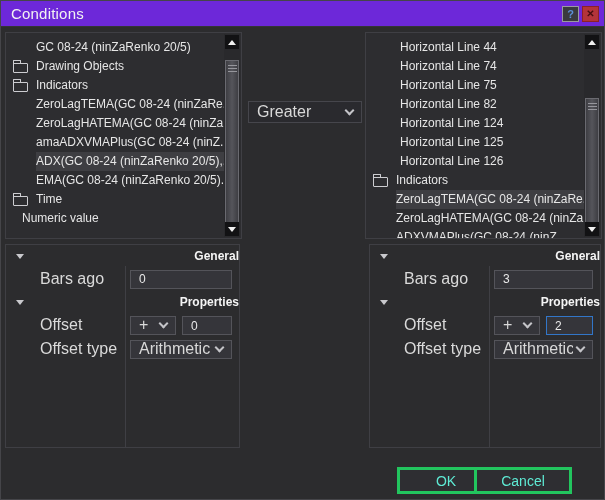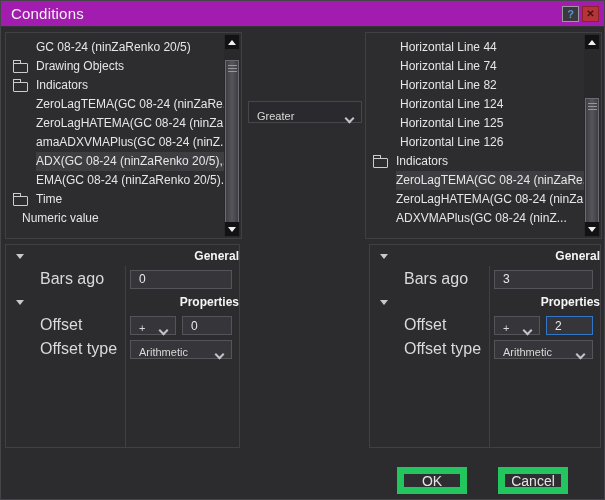--- a/index.html
+++ b/index.html
@@ -7,21 +7,21 @@
   body { font-family: "Liberation Sans", sans-serif; }
 
   .dialog {
     position: relative; width: 605px; height: 500px;
     background: #2c2c2e; border: 1px solid #454549; overflow: hidden;
   }
 
   
   .titlebar {
     position: absolute; left:0; top:0; width:100%; height:26px;
-    background: #a21caf; border-bottom: 1px solid #343438;
+    background: #6d28d9; border-bottom: 1px solid #343438;
     display:flex; align-items:center;
   }
   .title { color:#f2f2f2; font-size:15px; padding-left:10px; letter-spacing:.2px; }
   .titlebar-buttons { margin-left:auto; display:flex; gap:3px; padding-right:5px; }
   .tb-btn {
     width:17px; height:16px; display:flex; align-items:center; justify-content:center;
     font-size:11px; font-weight:bold; cursor:default;
   }
   .help-btn { background:#3a3a3e; border:1px solid #9a9aa0; color:#5b8fd6; }
   .close-btn { background:#b4343a; border:1px solid #8c2227; color:#470d10; font-size:10px; }
@@ -63,22 +63,22 @@
   .sb-thumb {
     position:absolute; left:1px; width:14px;
     background:linear-gradient(90deg,#3e3e43,#55555b 50%,#3e3e43);
     border:1px solid #6a6a70;
   }
   .sb-grip { margin:4px auto 0 auto; width:9px; height:8px;
     background:repeating-linear-gradient(#96969c 0 1px, transparent 1px 3px); }
 
   
   .combo {
-    background:#35353a; border:1px solid #54545a; color:#d9d9d9; font-size:11px;
-    display:flex; align-items:flex-end; position:relative; cursor:default;
+    background:#35353a; border:1px solid #54545a; color:#d9d9d9; font-size:16px;
+    display:flex; align-items:center; position:relative; cursor:default;
   }
   .combo .combo-text { padding-left:8px; flex:1; overflow:hidden; white-space:nowrap; }
   .chev {
     width:7px; height:7px; border-left:2px solid #c4c4c8; border-bottom:2px solid #c4c4c8;
     transform:rotate(-45deg); margin:-3px 8px 0 4px; flex:0 0 auto;
   }
   .operator-combo { position:absolute; left:247px; top:100px; width:114px; height:22px; background:#2a2a2e; border-color:#46464c; }
 
   
   .props {
@@ -101,26 +101,26 @@
     background:#35353a; border:1px solid #54545a; color:#e9e9e9; font-size:12px;
     height:19px; padding:0 0 0 8px; width:100%; outline:none; font-family:"Liberation Sans",sans-serif;
   }
   .text-input.focused { border:1px solid #3276c8; }
   .sign-combo { width:46px; height:19px; flex:0 0 46px; }
   .offset-input-wrap { margin-left:6px; flex:1; }
   .full-combo { width:100%; height:19px; }
 
   
   .footer-btn {
-    position:absolute; top:466px; width:70px; height:27px;
-    background:#2e2e32; border:7px solid #22c55e; color:#e5e5e5; font-size:14px;
+    position:absolute; top:466px; width:98px; height:27px;
+    background:#2e2e32; border:3px solid #22c55e; color:#5eead4; font-size:14px;
     font-family:"Liberation Sans",sans-serif; display:flex; align-items:center; justify-content:center;
     cursor:default;
   }
-  .ok-btn { left:396px; } .cancel-btn { left:497px; }
+  .ok-btn { left:396px; } .cancel-btn { left:473px; }
 </style>
 </head>
 <body>
 
 <div class="dialog">
 
   <div class="titlebar">
     <div class="title">Conditions</div>
     <div class="titlebar-buttons">
       <div class="tb-btn help-btn">
@@ -188,20 +188,23 @@
 
   <div class="tree-list right">
     <div class="tree-rows">
         <div class="tree-row" style="padding-left: 33px;">
           <span class="tree-label">Horizontal Line 44</span>
         </div>
         <div class="tree-row" style="padding-left: 33px;">
           <span class="tree-label">Horizontal Line 74</span>
         </div>
         <div class="tree-row" style="padding-left: 33px;">
+          <span class="tree-label">Horizontal Line 75</span>
+        </div>
+        <div class="tree-row" style="padding-left: 33px;">
           <span class="tree-label">Horizontal Line 82</span>
         </div>
         <div class="tree-row" style="padding-left: 33px;">
           <span class="tree-label">Horizontal Line 124</span>
         </div>
         <div class="tree-row" style="padding-left: 33px;">
           <span class="tree-label">Horizontal Line 125</span>
         </div>
         <div class="tree-row" style="padding-left: 33px;">
           <span class="tree-label">Horizontal Line 126</span>

